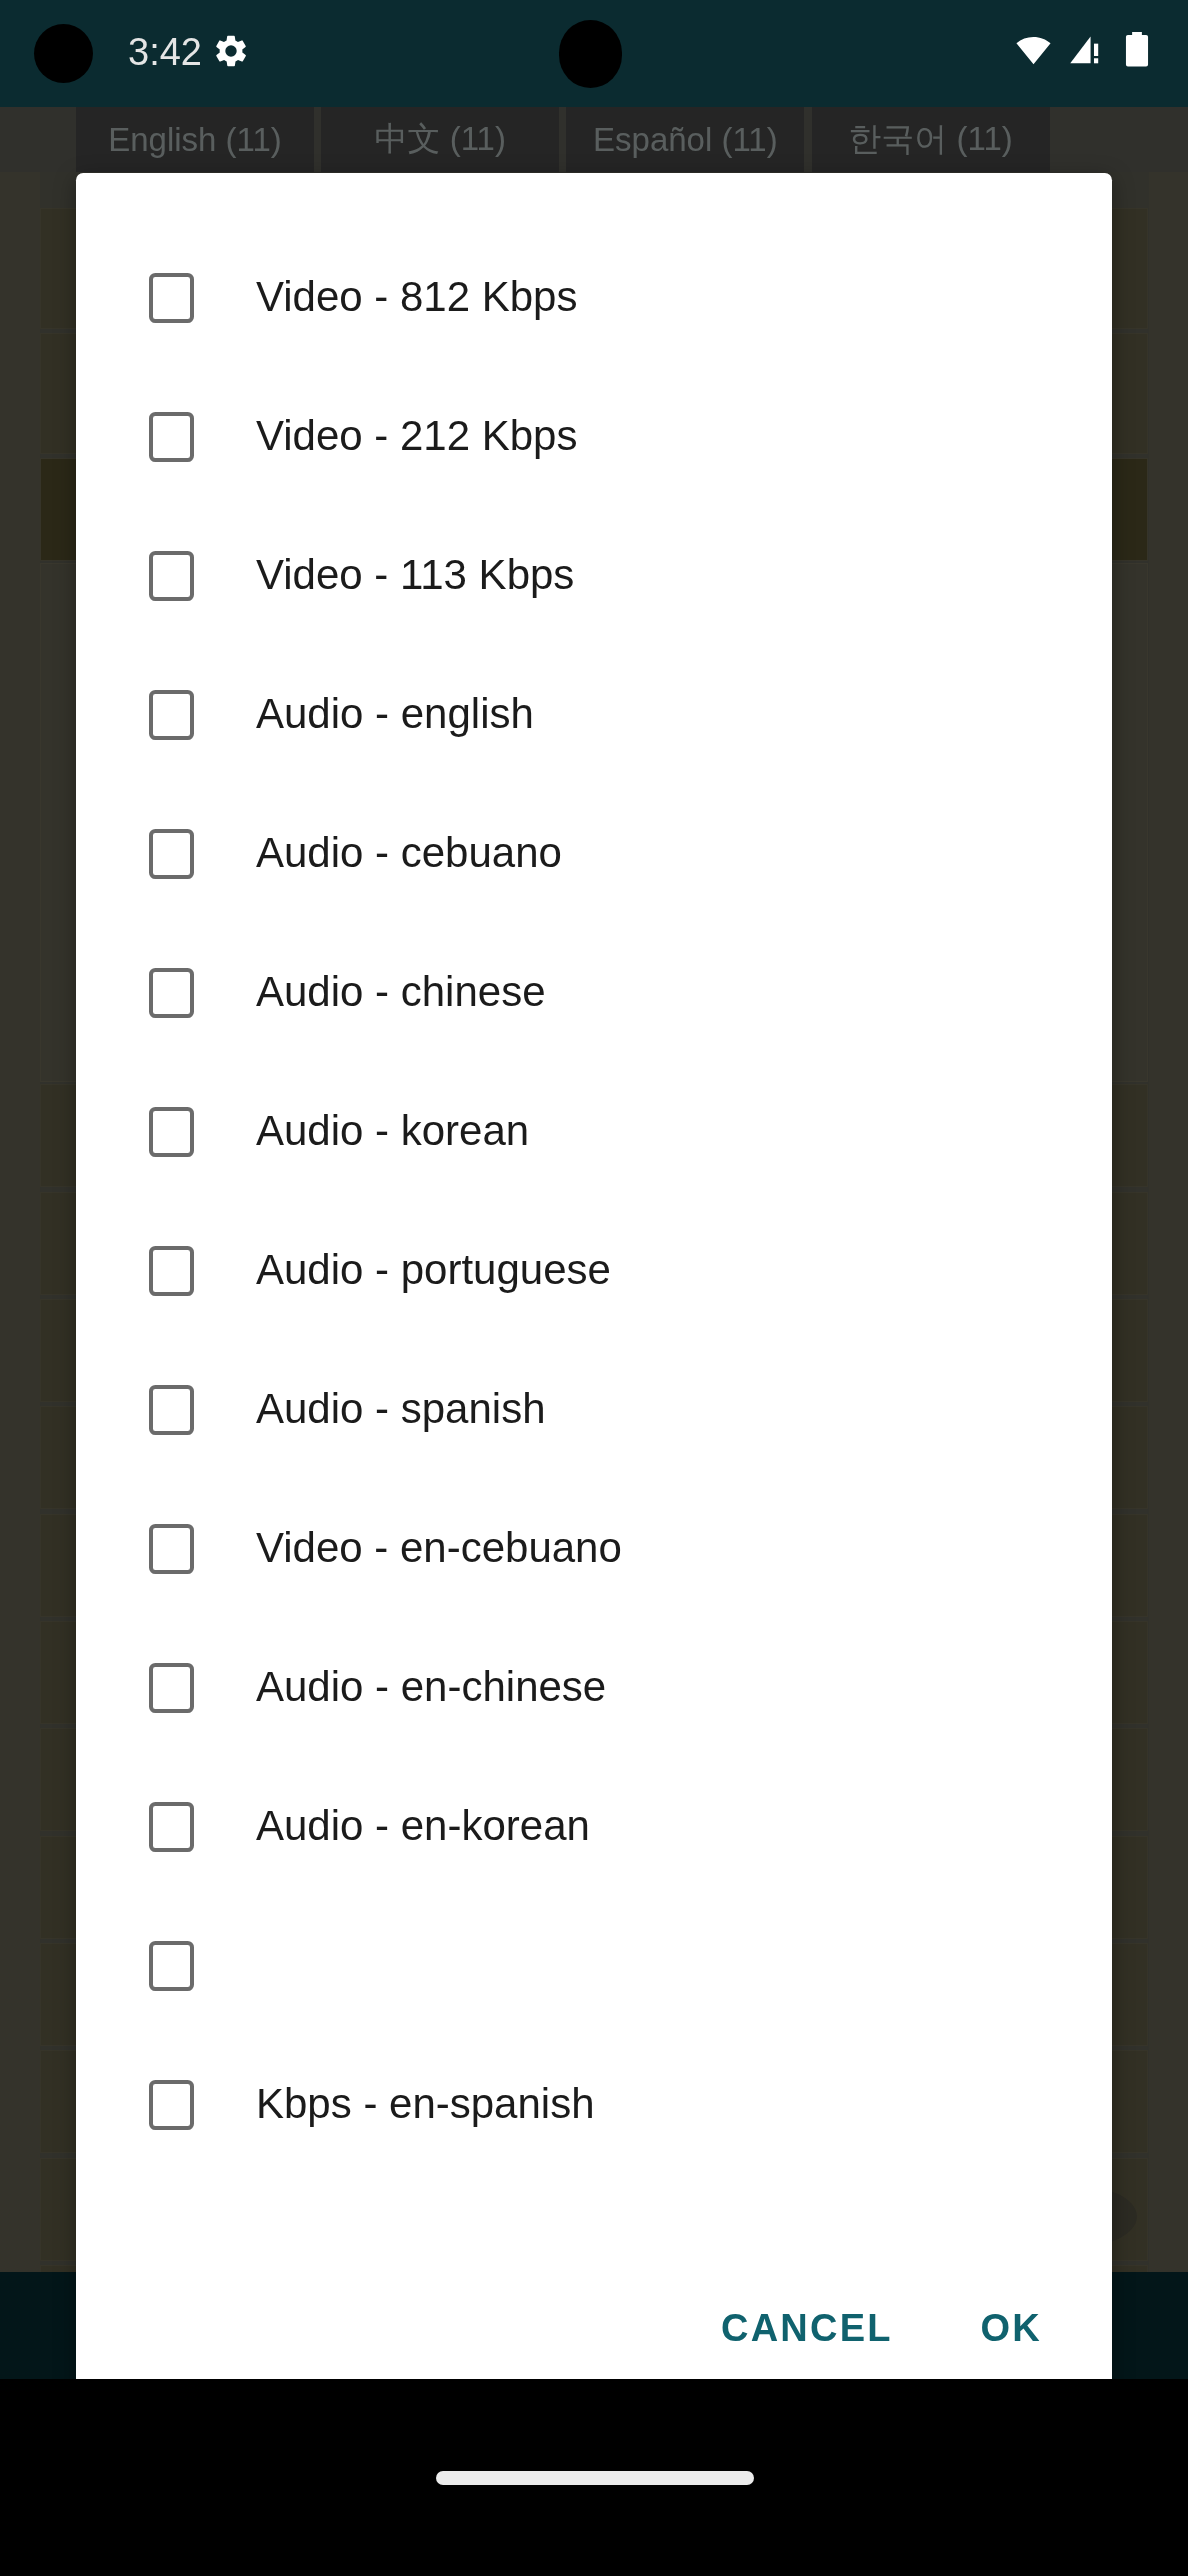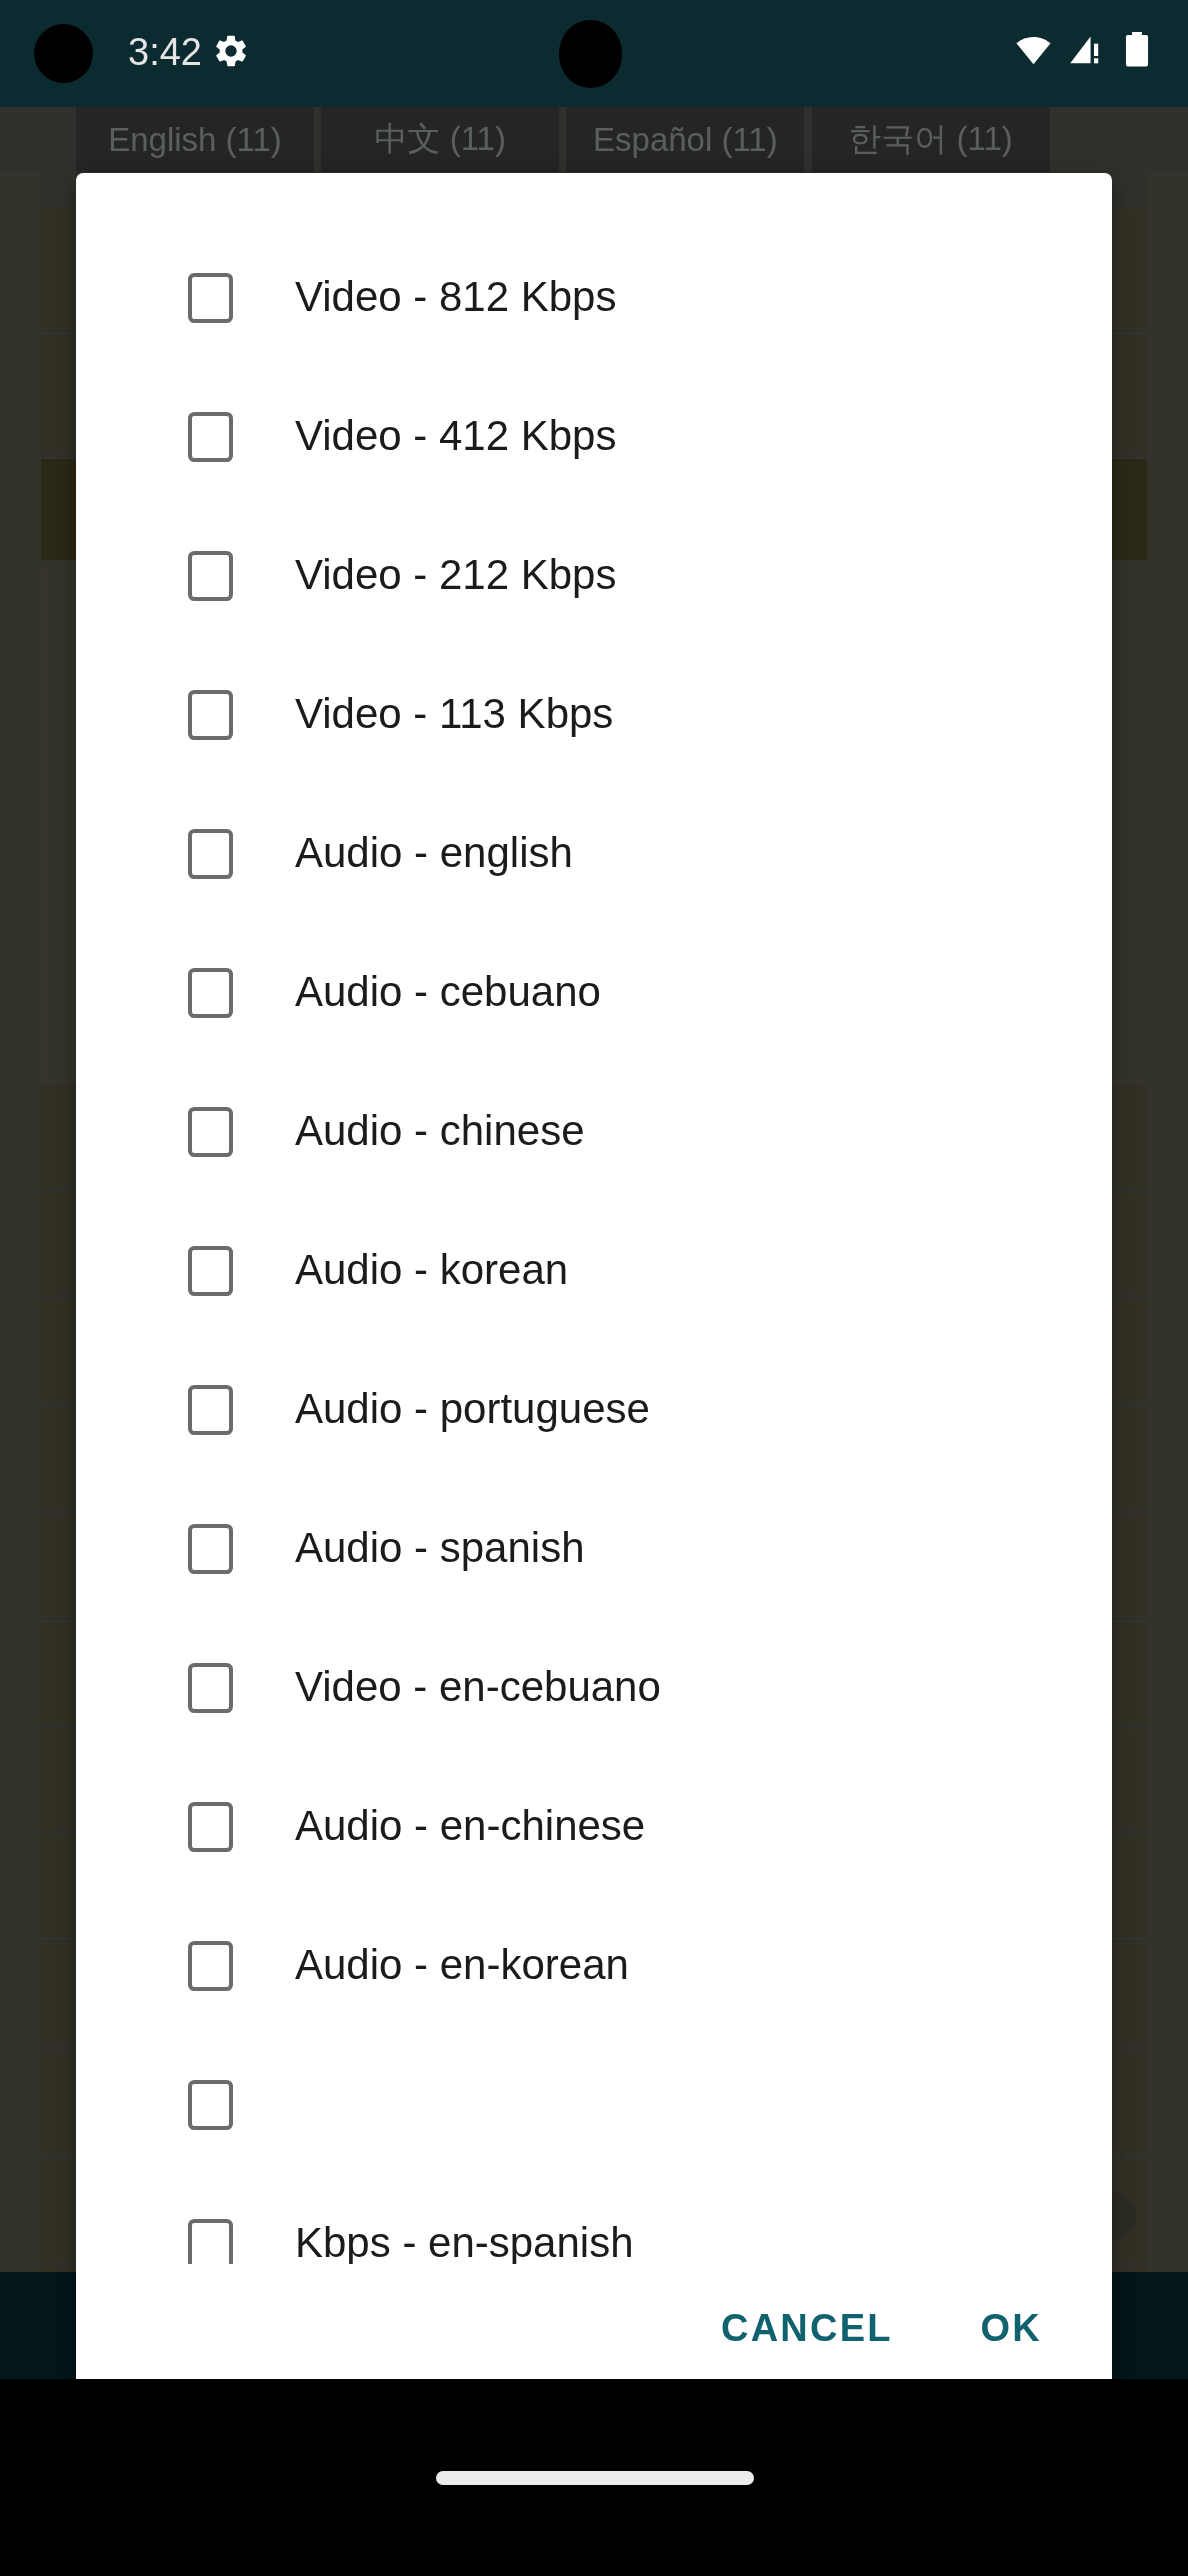--- a/index.html
+++ b/index.html
@@ -124,21 +124,21 @@
   }
   #option-list {
     flex:1 1 auto;
     padding-top:55px;
     overflow:hidden;
   }
   .option-row {
     height:139px;
     display:flex;
     align-items:center;
-    padding-left:112px;
+    padding-left:73px;
   }
   .cbox {
     width:45px; height:50px;
     border:4.5px solid #6b6b6b;
     border-radius:6.3px;
     background:#fff;
     flex:0 0 auto;
   }
   .opt-label {
     margin-left:62px;
@@ -235,24 +235,20 @@
   <div id="scrim"></div>
 
   <div id="dialog">
     <div id="option-list">
         <div class="option-row">
           <div class="cbox"></div>
           <div class="opt-label">Video - 812 Kbps</div>
         </div>
         <div class="option-row">
           <div class="cbox"></div>
-          <div class="opt-label">Video - 412 Kbps</div>
-        </div>
-        <div class="option-row">
-          <div class="cbox"></div>
           <div class="opt-label">Video - 212 Kbps</div>
         </div>
         <div class="option-row">
           <div class="cbox"></div>
           <div class="opt-label">Video - 113 Kbps</div>
         </div>
         <div class="option-row">
           <div class="cbox"></div>
           <div class="opt-label">Audio - english</div>
         </div>

